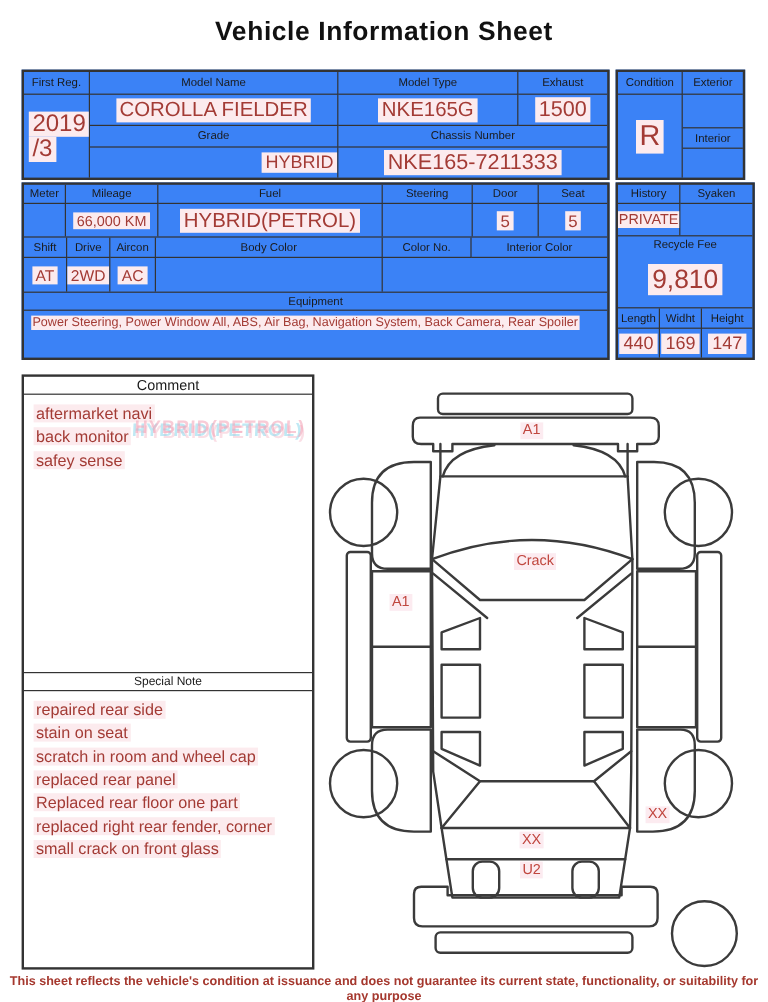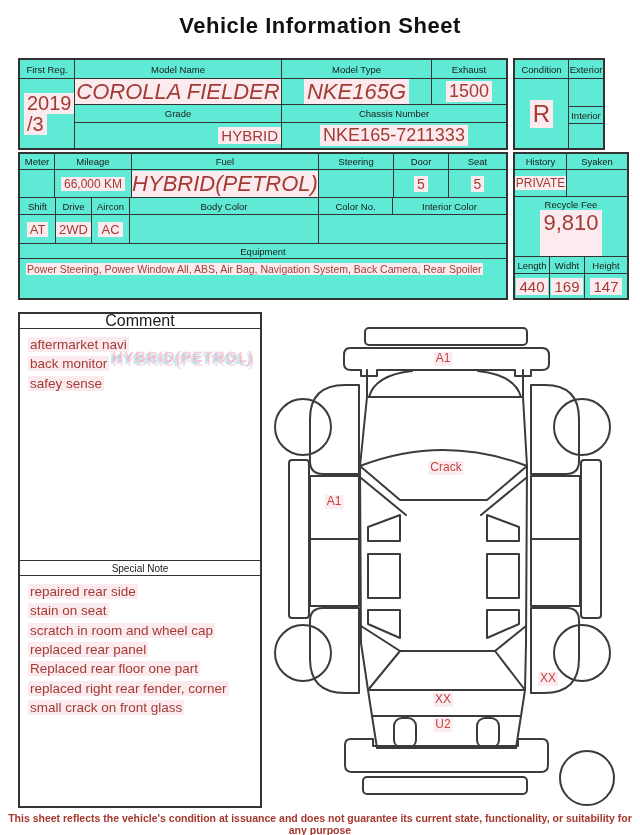--- a/index.html
+++ b/index.html
@@ -4,61 +4,61 @@
 <style>
   * { margin:0; padding:0; box-sizing:border-box; }
   html,body { background:#ffffff; }
   body { width:640px; height:835px; position:relative; font-family:"Liberation Sans", sans-serif; overflow:hidden; }
 
   .abs { position:absolute; }
   .page-title { top:13px; left:0; width:640px; text-align:center; font-size:22px; font-weight:600;
                 color:#111; letter-spacing:.5px; }
 
   
-  .tbl { position:absolute; border:2px solid #333; background:#5eead4; }
+  .tbl { position:absolute; border:2px solid #333; background:#3b82f6; }
   .grid { display:grid; width:100%; height:100%; }
   .cell { display:flex; align-items:center; justify-content:center; overflow:hidden; }
   .br { border-right:1.5px solid #333; }
   .bb { border-bottom:1.5px solid #333; }
   .hd { font-size:9.5px; color:#1a1a1a; }
   .pink { background:#fcebee; padding:0 3px; color:#a33b35; white-space:nowrap; }
 
   .fs12{font-size:12px;} .fs13{font-size:13px;} .fs14{font-size:14px;} .fs15{font-size:15px;}
-  .fs17{font-size:22px;font-style:italic;} .fs18{font-size:18px;} .fs19{font-size:19px;} .fs22{font-size:22px;} .fs24{font-size:24px;}
+  .fs17{font-size:17px;} .fs18{font-size:18px;} .fs19{font-size:19px;} .fs22{font-size:22px;} .fs24{font-size:24px;}
 
   .firstreg-val { flex-direction:column; align-items:flex-start; justify-content:center; padding-left:4px; }
   .firstreg-val .pink { line-height:1.05; font-size:20px; }
 
   .stack { display:flex; flex-direction:column; }
   .sec { width:100%; }
 
   .equip-text { font-size:10.5px; color:#a33b35; line-height:1.35; padding:3px 6px 0 6px; }
   .equip-text .pink { white-space:normal; padding:0 1px; }
 
   .note-box { position:absolute; border:2px solid #333; background:#fff; }
   .note-hdr { height:15px; border-bottom:1.5px solid #333; display:flex; align-items:center; justify-content:center;
-              font-size:16px; color:#1a1a1a; }
+              font-size:12px; color:#1a1a1a; }
   .note-hdr2 { height:16px; border-top:1.5px solid #333; border-bottom:1.5px solid #333; display:flex;
                align-items:center; justify-content:center; font-size:10px; color:#1a1a1a; }
   .note-lines { padding:7px 8px; font-size:13.5px; line-height:1.36; color:#b8473f; position:relative; }
   .note-lines div { margin-bottom:1px; }
   .note-lines .pink { white-space:normal; padding:0 2px; }
 
   .wm { position:absolute; left:92px; top:18px; font-size:15px; font-weight:600; letter-spacing:1px;
         color:rgba(242,160,180,.55); text-shadow:-2px 2px 0 rgba(140,215,235,.55), 1px 4px 0 rgba(242,160,180,.35);
         transform:skewX(-3deg); white-space:nowrap; }
 
   .diagram { position:absolute; left:266px; top:308px; width:368px; height:505px; }
   .marker { position:absolute; transform:translateX(-50%); font-size:12px; color:#c0463e;
             background:rgba(252,233,238,.9); padding:0 2px; line-height:1.15; }
 
   .footer { top:812px; left:0; width:640px; text-align:center; font-size:10.5px; font-weight:600; color:#a5382e; }
 
   .recycle { display:flex; flex-direction:column; align-items:center; justify-content:flex-start; padding-top:2px; }
-  .recycle .val { flex:1; display:flex; }
+  .recycle .val { flex:1; display:flex; align-items:center; }
 </style>
 </head>
 <body>
 
 <div class="abs page-title">Vehicle Information Sheet</div>
 
 <div class="tbl" style="left:18px; top:58px; width:490px; height:92px;">
   <div class="grid" style="grid-template-columns:55px 207px 150px 1fr; grid-template-rows:19px 26px 18px 1fr;">
     <div class="cell hd br bb" style="grid-column:1;grid-row:1;">First Reg.</div>
     <div class="cell hd br bb" style="grid-column:2;grid-row:1;">Model Name</div>
@@ -85,21 +85,21 @@
 
     <div class="cell br" style="grid-column:2;grid-row:4;justify-content:flex-end;">
         <span class="pink fs15">HYBRID</span>
       </div>
     <div class="cell" style="grid-column:3/5;grid-row:4;">
         <span class="pink fs18">NKE165-7211333</span>
       </div>
   </div>
 </div>
 
-<div class="tbl" style="left:513px; top:58px; width:92px; height:92px;">
+<div class="tbl" style="left:513px; top:58px; width:108px; height:92px;">
   <div class="grid" style="grid-template-columns:54px 1fr; grid-template-rows:19px 28px 17px 1fr;">
     <div class="cell hd br bb" style="grid-column:1;grid-row:1;">Condition</div>
     <div class="cell hd bb" style="grid-column:2;grid-row:1;">Exterior</div>
     <div class="cell br" style="grid-column:1;grid-row:2/5;">
         <span class="pink fs24">R</span>
       </div>
     <div class="cell bb" style="grid-column:2;grid-row:2;">
         <span></span>
       </div>
     <div class="cell hd bb" style="grid-column:2;grid-row:3;">Interior</div>

